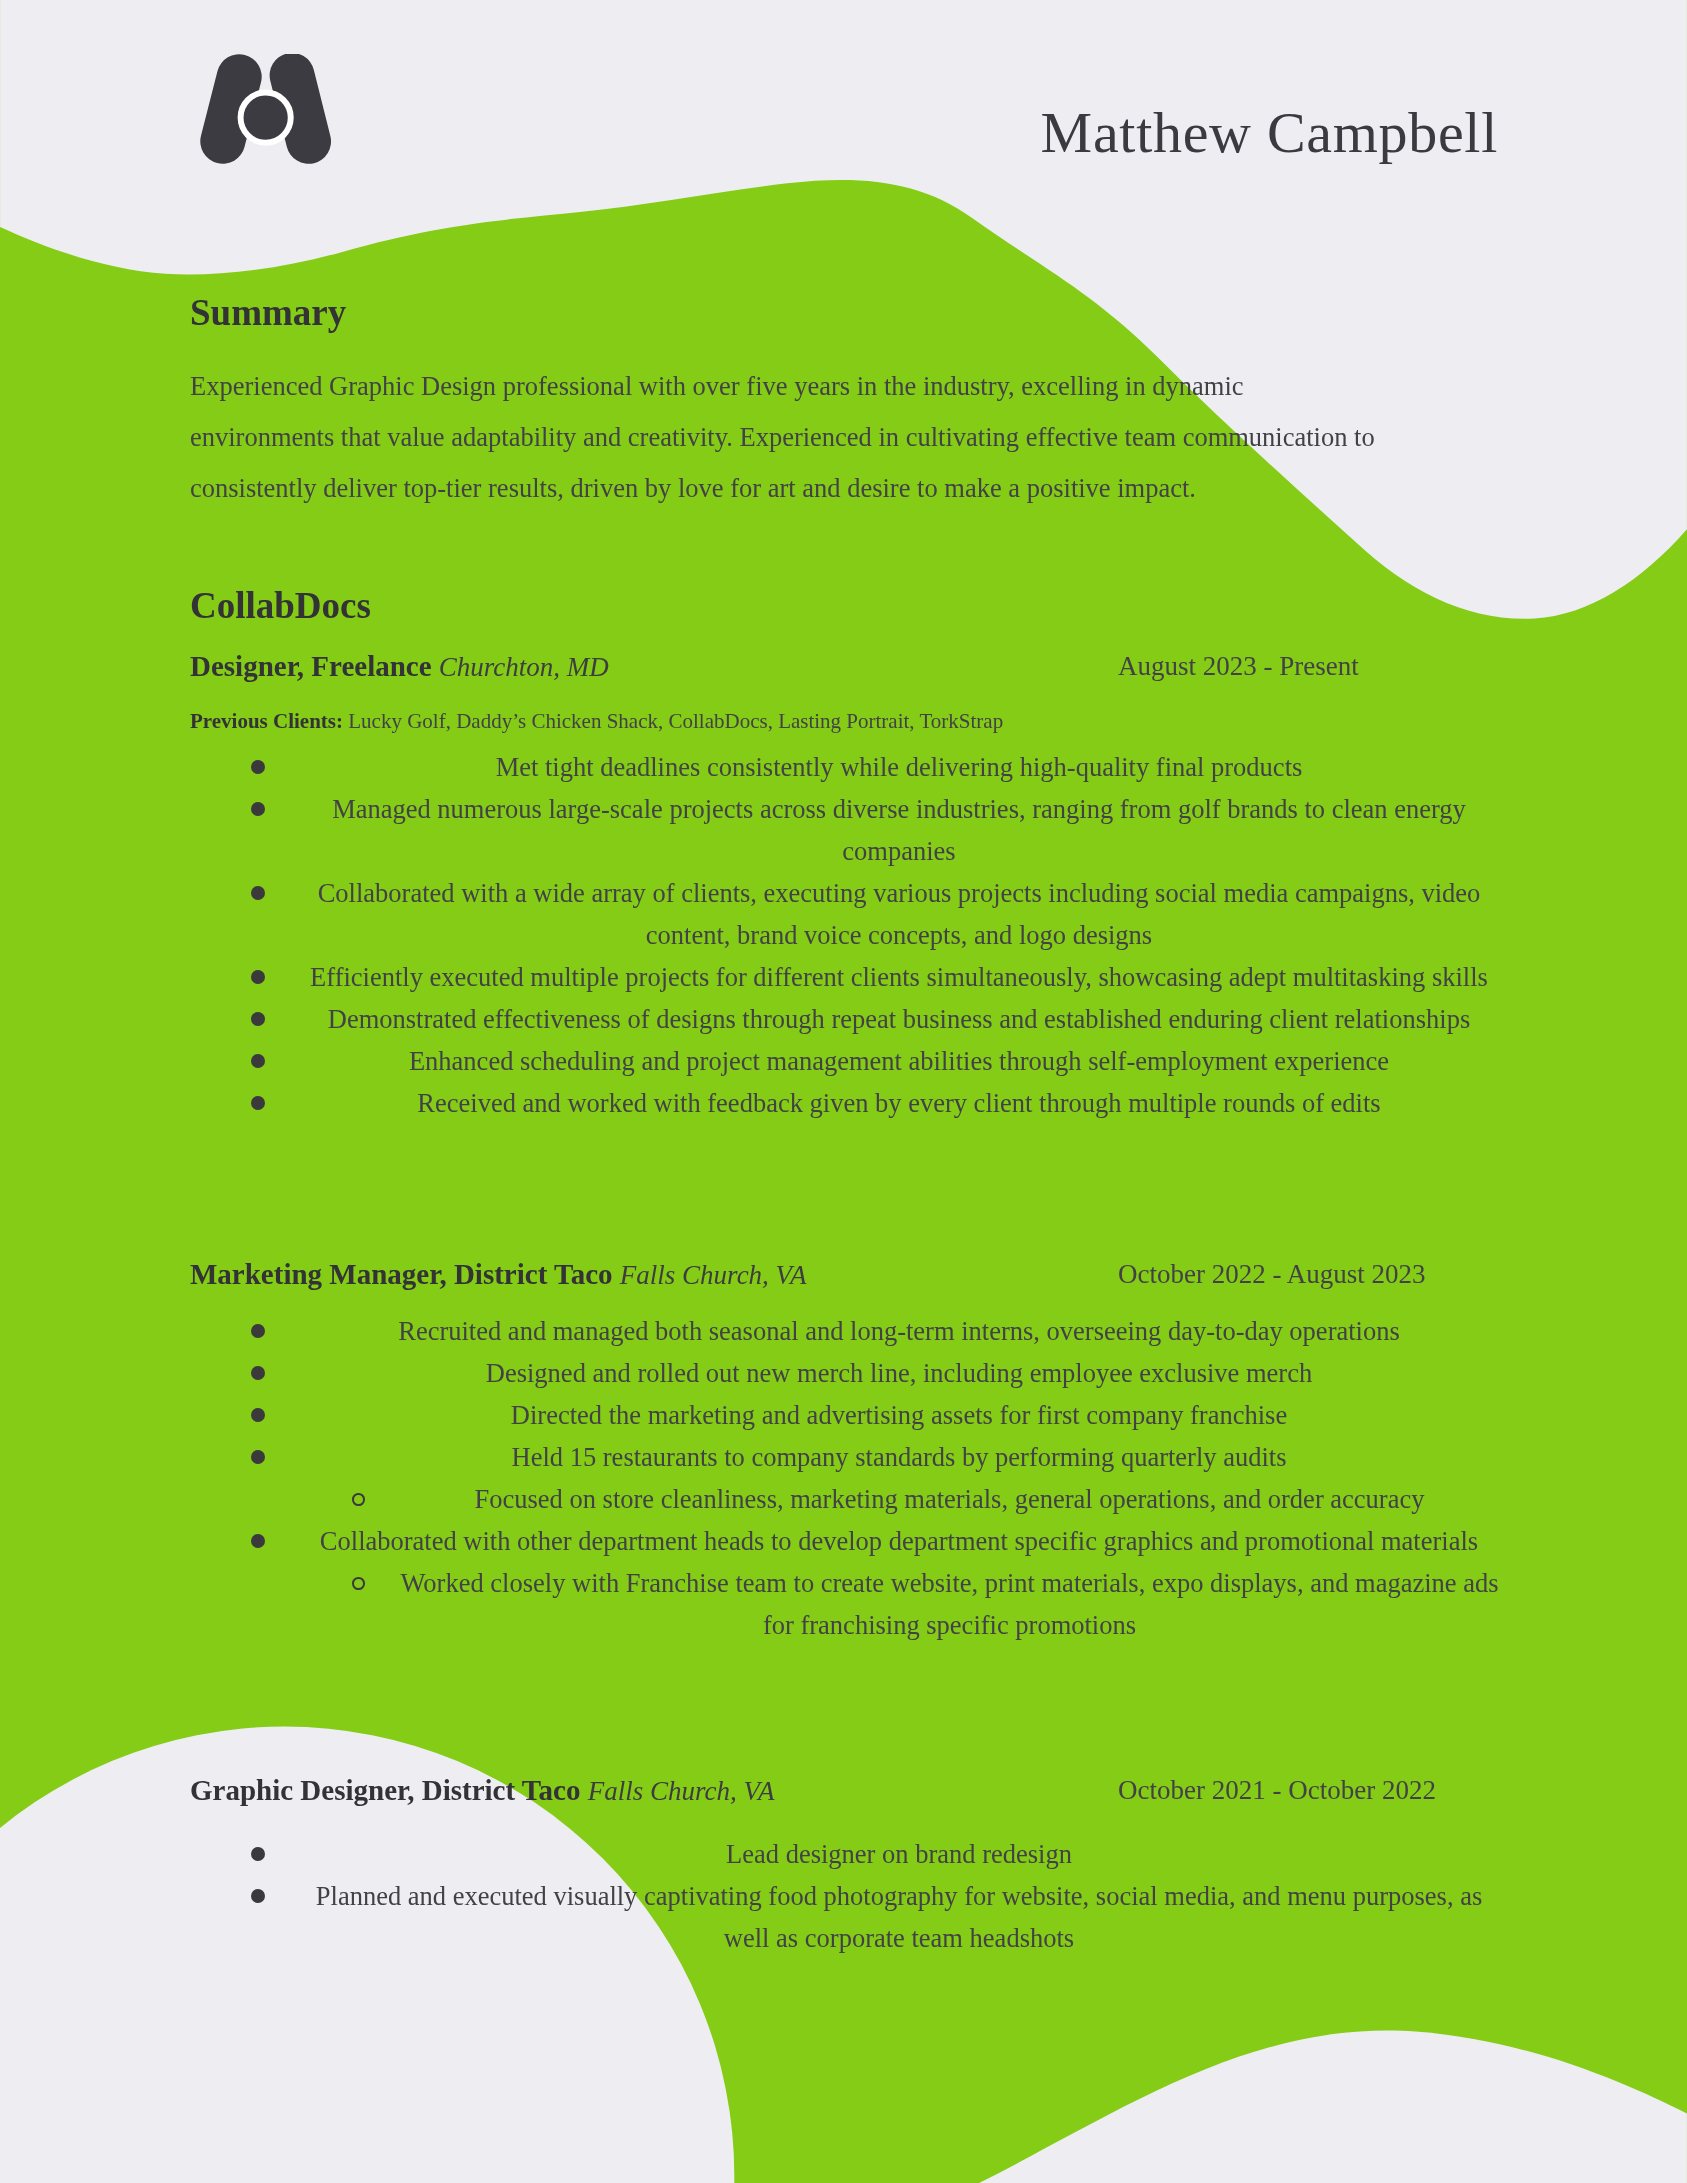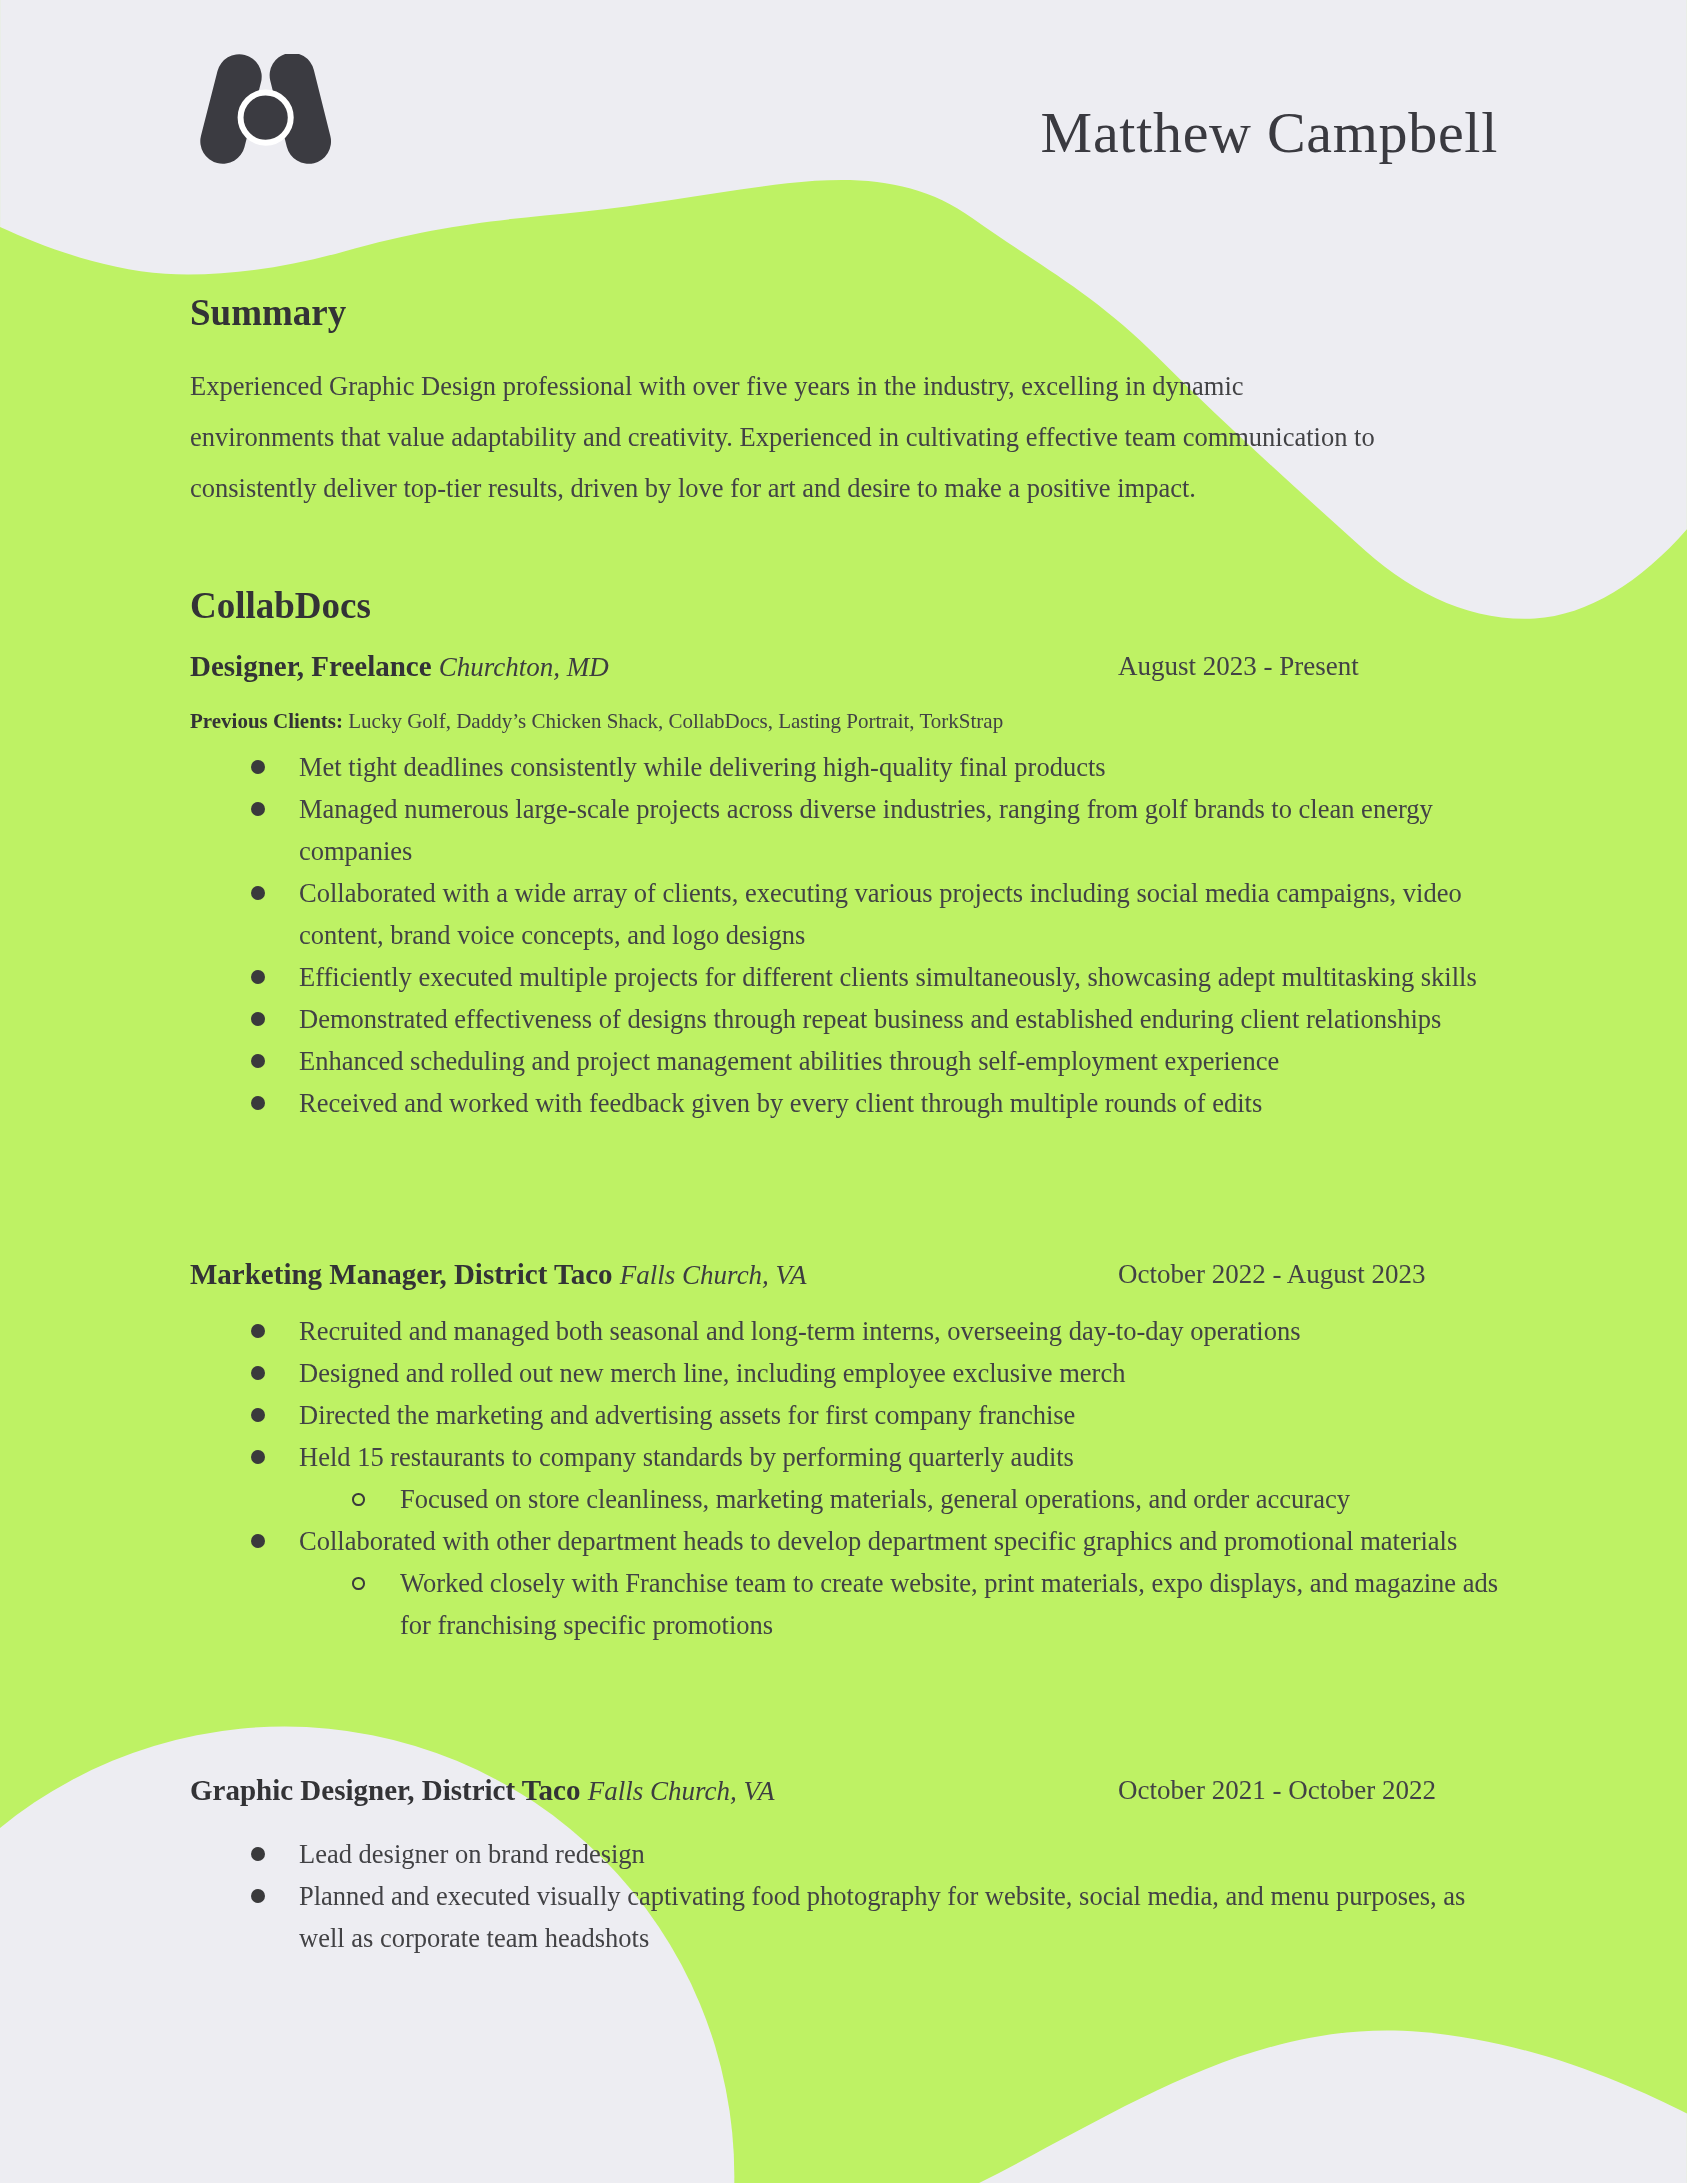--- a/index.html
+++ b/index.html
@@ -1,19 +1,19 @@
 <!DOCTYPE html>
 <html style="font-size:10.6px"><head>
 <meta charset="utf-8">
 <style>
   html,body{margin:0;padding:0;background:#888;}
   .page{
     position:relative;
     width:1687px;height:2183px;
-    background:#bef264;
+    background:#84cc16;
     overflow:hidden;
     font-family:"Liberation Serif","DejaVu Serif",serif;
     color:#424245;
   }
   .bg-shapes{position:absolute;left:0;top:0;width:1687px;height:2183px;z-index:0;}
   .bg-shapes path,.bg-shapes circle{fill:#ededf2;}
   .logo-svg{position:absolute;left:197px;top:54px;width:136px;height:114px;z-index:2;}
   .content{position:absolute;left:0;top:0;width:1687px;height:2183px;z-index:1;}
 
   .doc-title{
@@ -37,21 +37,21 @@
   .job-loc{font-style:italic;font-weight:400;font-size:27px;color:#3d3d40;}
   .job-dates{
     position:absolute;left:928px;top:0;
     font-size:27px;line-height:36px;font-weight:400;font-style:normal;color:#424245;
   }
   .intro-line{
     position:absolute;left:190px;top:701px;width:1309px;
     font-size:21px;line-height:41px;
   }
   .intro-label{font-weight:700;color:#333336;}
-  .bullets{position:absolute;left:190px;width:1309px;}
+  .bullets{position:absolute;left:190px;width:1309px;text-align:center;}
   .bullet{
     position:relative;
     padding-left:109px;
     font-size:26.5px;line-height:42px;color:#424245;
     box-sizing:border-box;
   }
   .bullet::before{
     content:"";position:absolute;left:61px;top:14px;
     width:14px;height:14px;border-radius:50%;background:#3a3a3c;
   }

